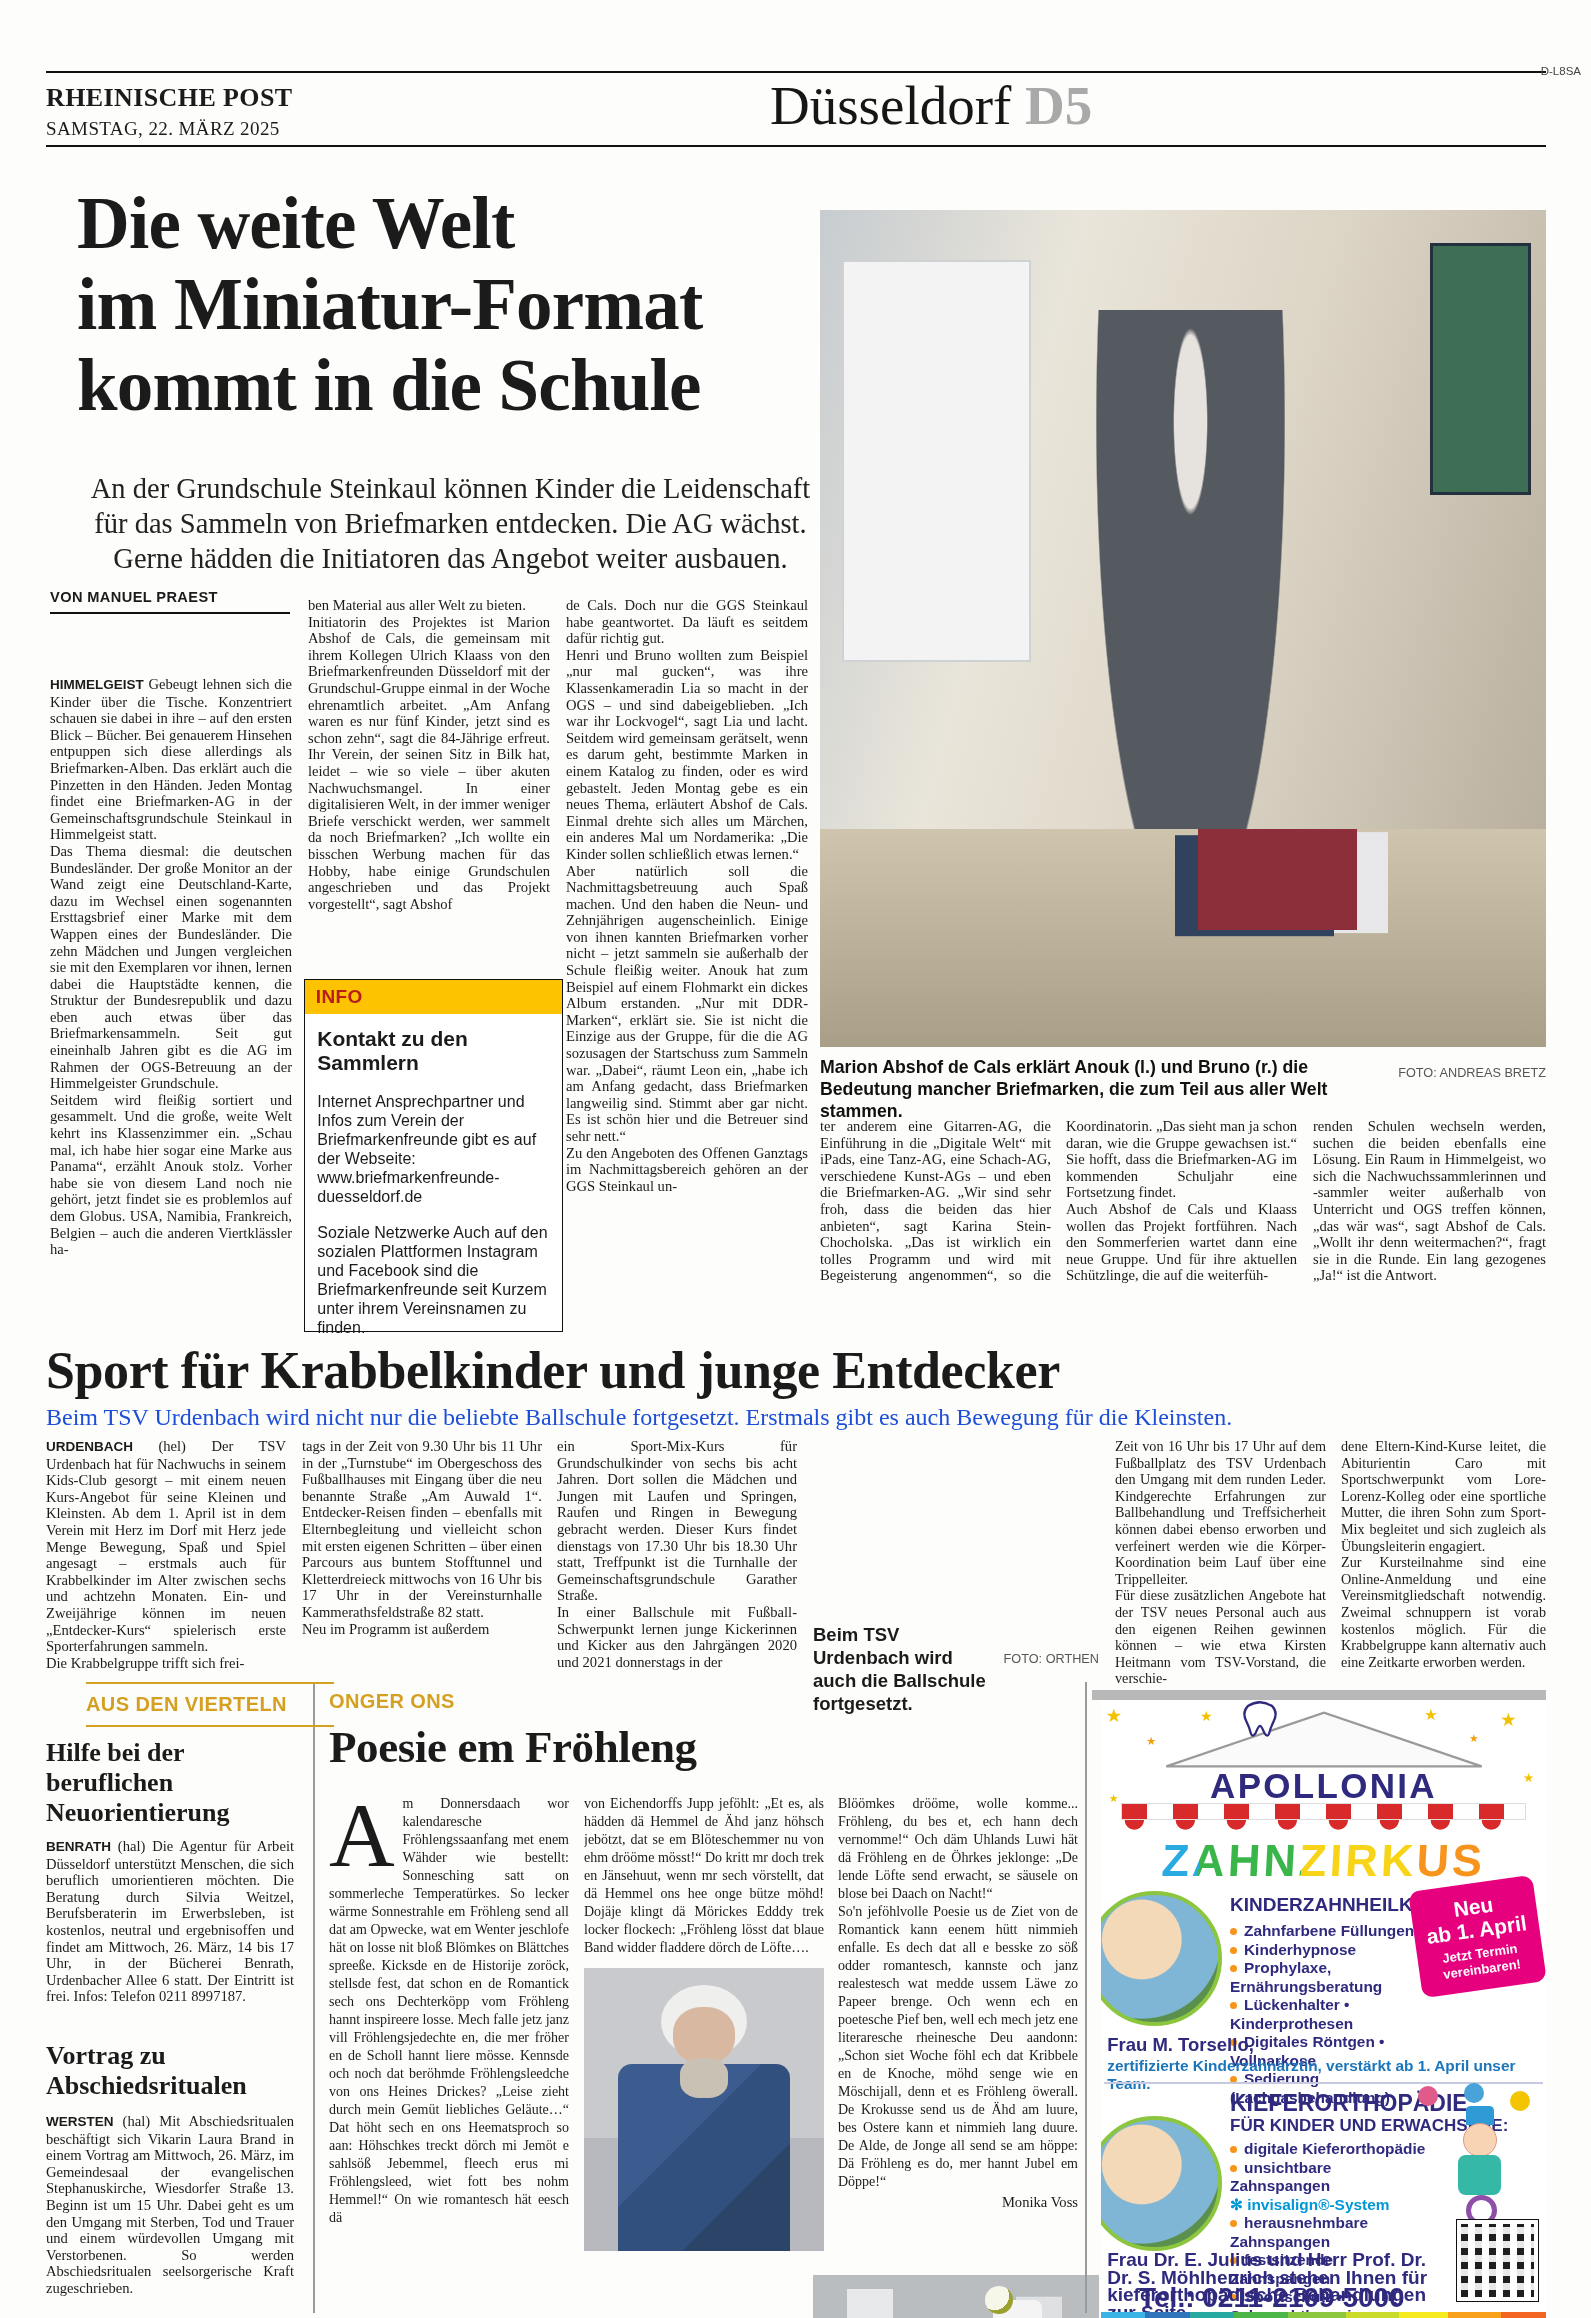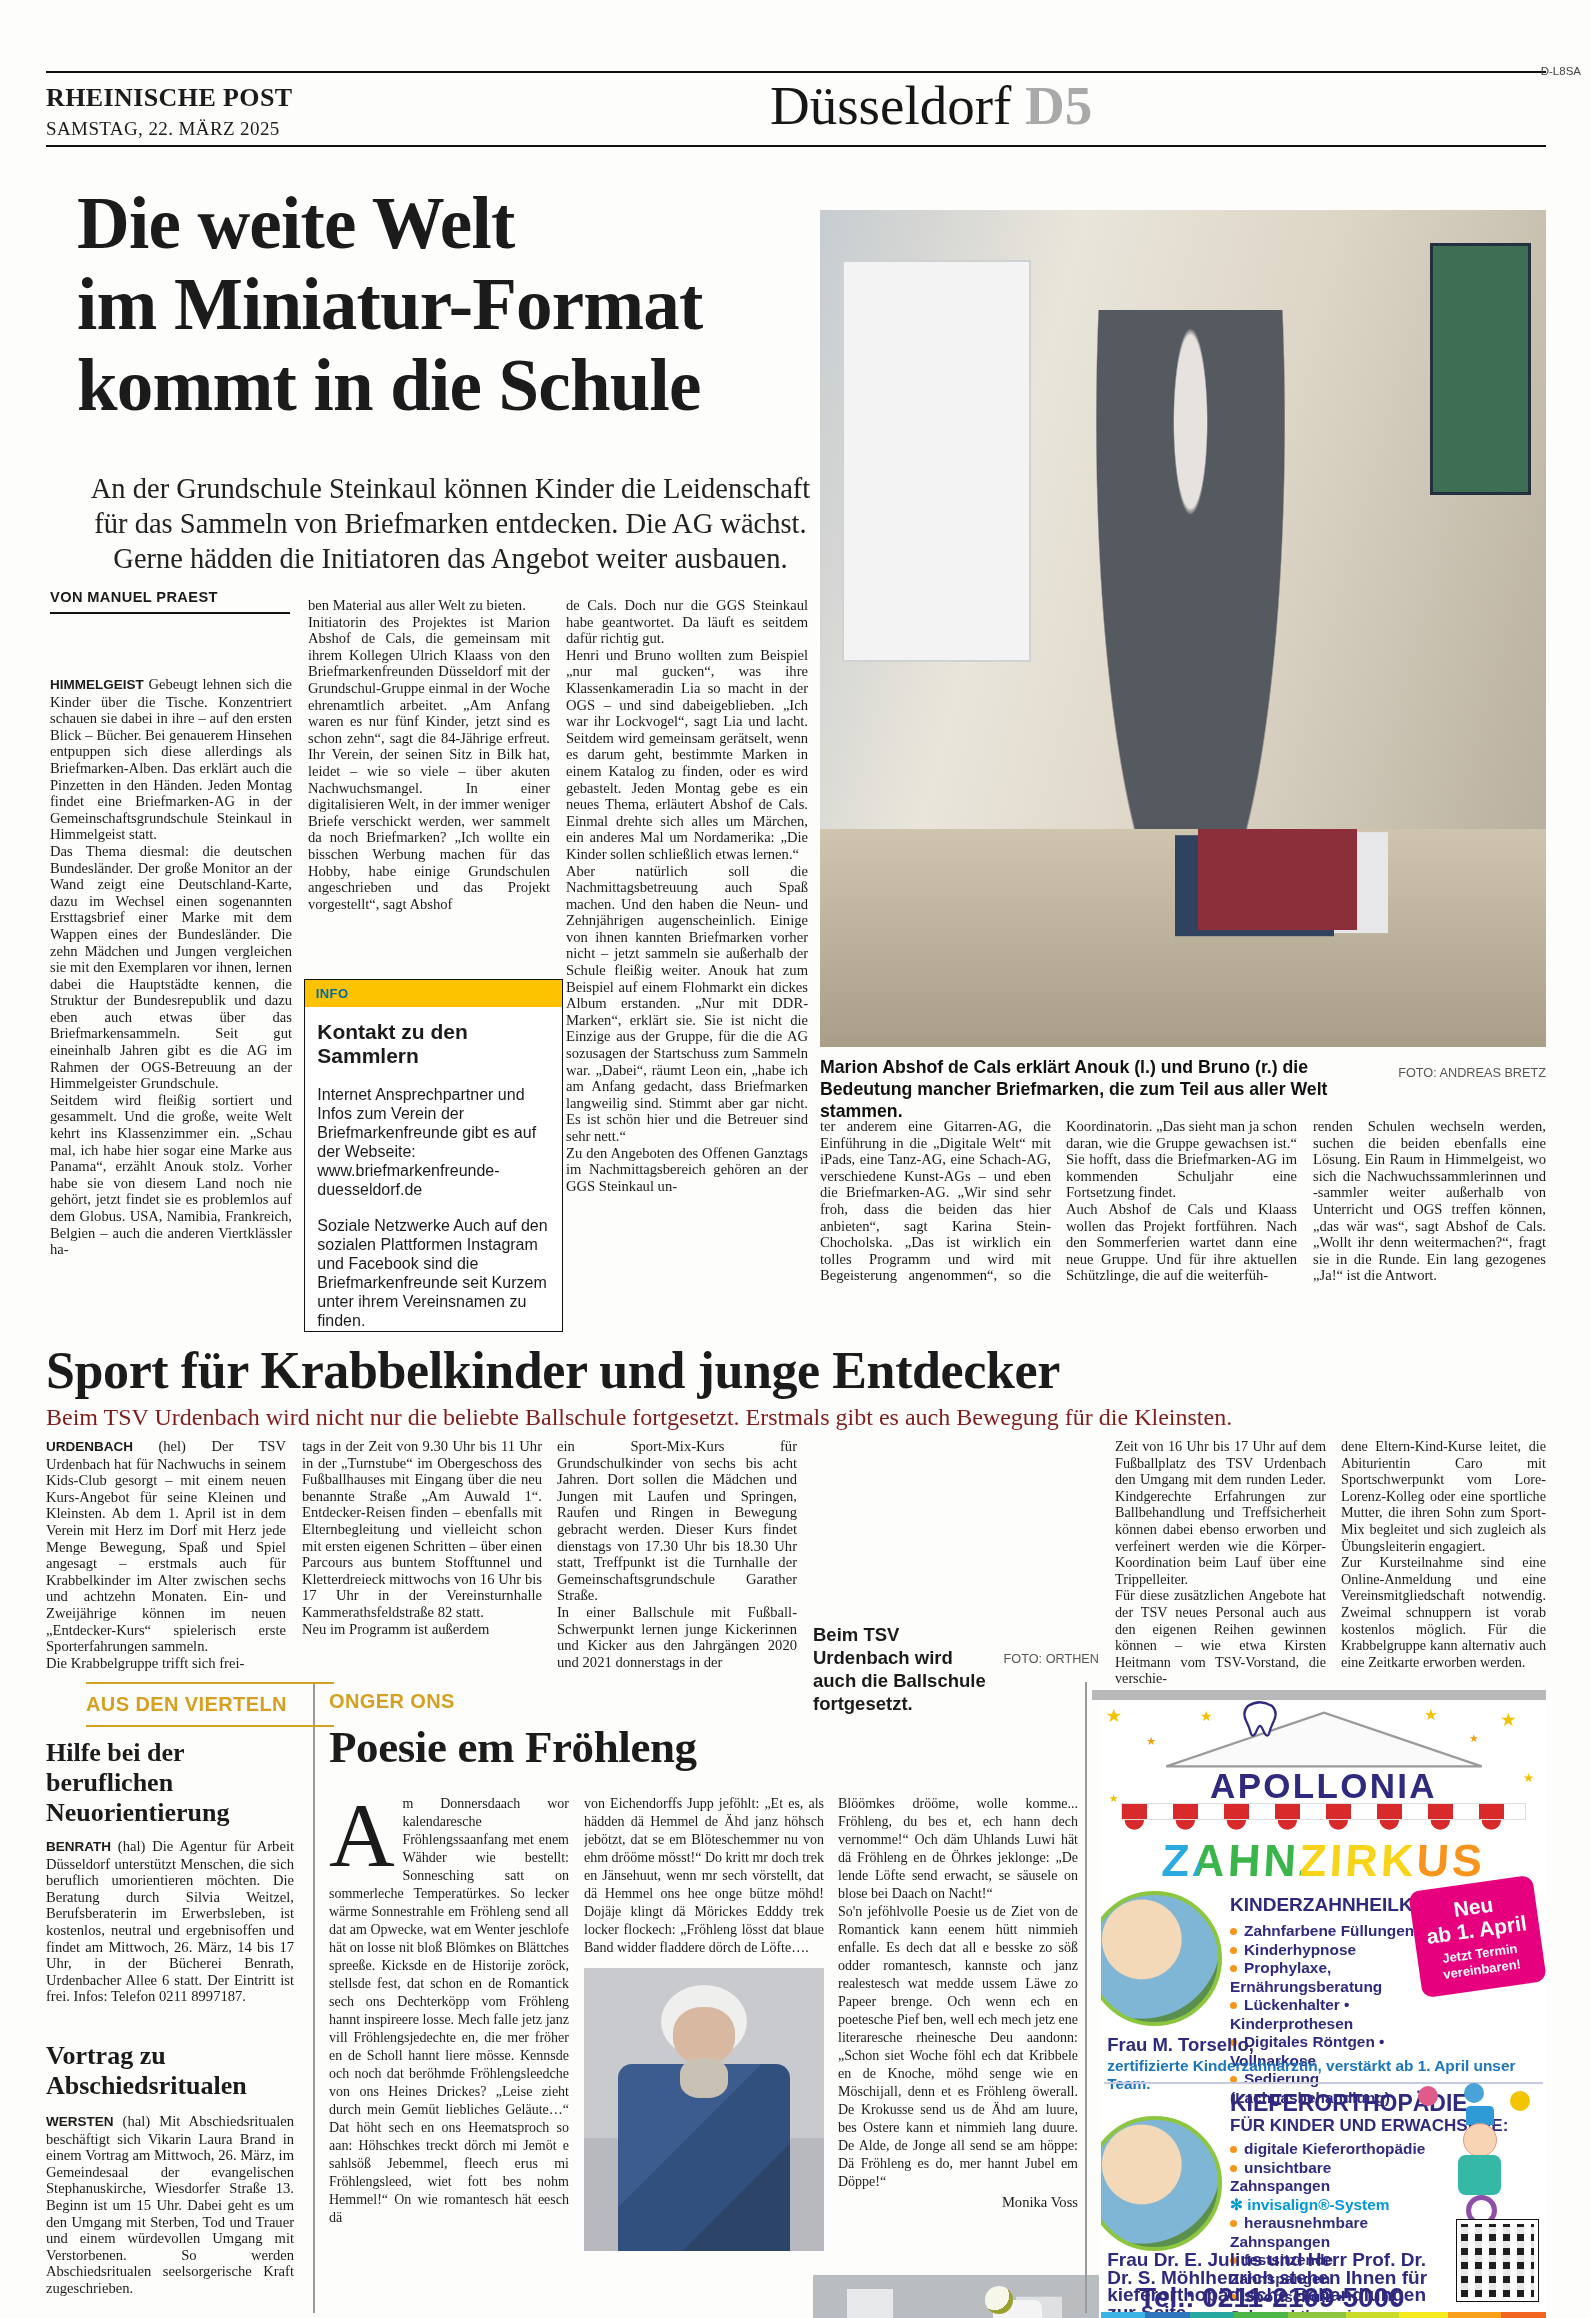--- a/index.html
+++ b/index.html
@@ -28,22 +28,22 @@
   
   .a1-headline { font-size:73px; line-height:81px; font-weight:700; letter-spacing:-0.8px; }
   .a1-subhead { text-align:center; font-size:28.5px; line-height:35px; color:#222; }
   .byline { font-family:"Liberation Sans",sans-serif; font-size:14.6px; font-weight:700; letter-spacing:0.4px;
             border-bottom:2.3px solid #111; padding-bottom:7px; }
   figure { overflow:hidden; }
   .caption { font-family:"Liberation Sans",sans-serif; font-size:17.7px; line-height:22px; font-weight:700; color:#111; }
   .credit { float:right; font-size:12.7px; font-weight:400; color:#555; margin-left:10.8px; margin-top:6.2px; }
 
   .info-box { border:1.5px solid #111; background:#fff; }
-  .info-label { background:#fdc300; color:#0369a1; font-family:"Liberation Sans",sans-serif;
-                font-weight:800; font-size:13px; padding:6.2px 10.8px; letter-spacing:0.4px; }
+  .info-label { background:#fdc300; color:#b91c1c; font-family:"Liberation Sans",sans-serif;
+                font-weight:800; font-size:19px; padding:6.2px 10.8px; letter-spacing:0.4px; }
   .info-inner { padding:12.3px 12.3px 7.7px 12.3px; font-family:"Liberation Sans",sans-serif; }
   .info-title { font-size:21px; line-height:24px; font-weight:800; margin-bottom:17px; }
   .info-p { font-size:16px; line-height:19px; margin-bottom:17px; }
   .info-p b { font-weight:400; }
 
   
   .ph1 { background:linear-gradient(105deg,#c7ccd0 0%,#e9e5da 28%,#ddd5c6 55%,#b3aa99 100%); position:relative; }
   .ph1 .board { position:absolute; left:3%; top:6%; width:26%; height:48%; background:#f2f3f2; border:2.3px solid #cfd2d2; }
   .ph1 .fig-woman { position:absolute; left:38%; top:12%; width:26%; height:74%; background:radial-gradient(ellipse at 50% 18%,#e6e2dd 0 12%,#555a60 13% 70%, transparent 71%); }
   .ph1 .map { position:absolute; right:2%; top:4%; width:14%; height:30%; background:#3e6f55; border:3.1px solid #22313d; }
@@ -54,21 +54,21 @@
   .ph2 .kid-white { position:absolute; right:20%; top:14%; width:17%; height:66%; background:linear-gradient(#f4f4f4 0 48%, #2b2d31 48% 70%, #2f6fb5 70%); border-radius:7.7px; }
   .ph2 .ball { position:absolute; right:30%; top:6%; width:28px; height:28px; border-radius:50%; background:radial-gradient(circle at 35% 35%, #f6f7e8 0 55%, #9aa12f 56%); }
   .ph3 { background:linear-gradient(#c9cacd 0 60%, #b7b9be 60%); position:relative; }
   .ph3 .hair { position:absolute; left:32%; top:6%; width:36%; height:26%; background:#efefed; border-radius:50%; }
   .ph3 .face { position:absolute; left:37%; top:14%; width:26%; height:20%; background:#d9b8a2; border-radius:45%; }
   .ph3 .jacket { position:absolute; left:14%; top:34%; width:72%; height:66%; background:linear-gradient(135deg,#3c5c8f 0 40%, #32507e 40% 70%, #2b4468 70%); border-radius:14px 14px 0 0; }
   .ph3 .scarf { position:absolute; left:40%; top:32%; width:20%; height:14%; background:#c9c2b4; border-radius:40%; }
 
   
   .a2-headline { font-size:52px; font-weight:700; letter-spacing:-0.4px; }
-  .a2-subhead { font-size:24px; color:#7f1d1d; }
+  .a2-subhead { font-size:24px; color:#1d4ed8; }
   .caption2 { font-family:"Liberation Sans",sans-serif; font-size:18.5px; line-height:23px; font-weight:700; }
 
   
   .sec-label { font-family:"Liberation Sans",sans-serif; font-weight:800; font-size:20px; color:#d5a021; letter-spacing:0.4px; }
   .gold-rules { border-top:2.3px solid #d5a021; border-bottom:2.3px solid #d5a021; padding:9.2px 0; }
   .brief-h { font-size:26px; line-height:30px; font-weight:700; }
   .vdiv { background:#9a9a9a; width:1.5px; }
   .onger-h { font-size:45px; font-weight:700; letter-spacing:-0.4px; }
   .poesie { font-size:14px; line-height:18px; }
   .dropcap { float:left; font-size:91px; line-height:72px; padding:4.6px 7.7px 0 0; font-weight:400; }

